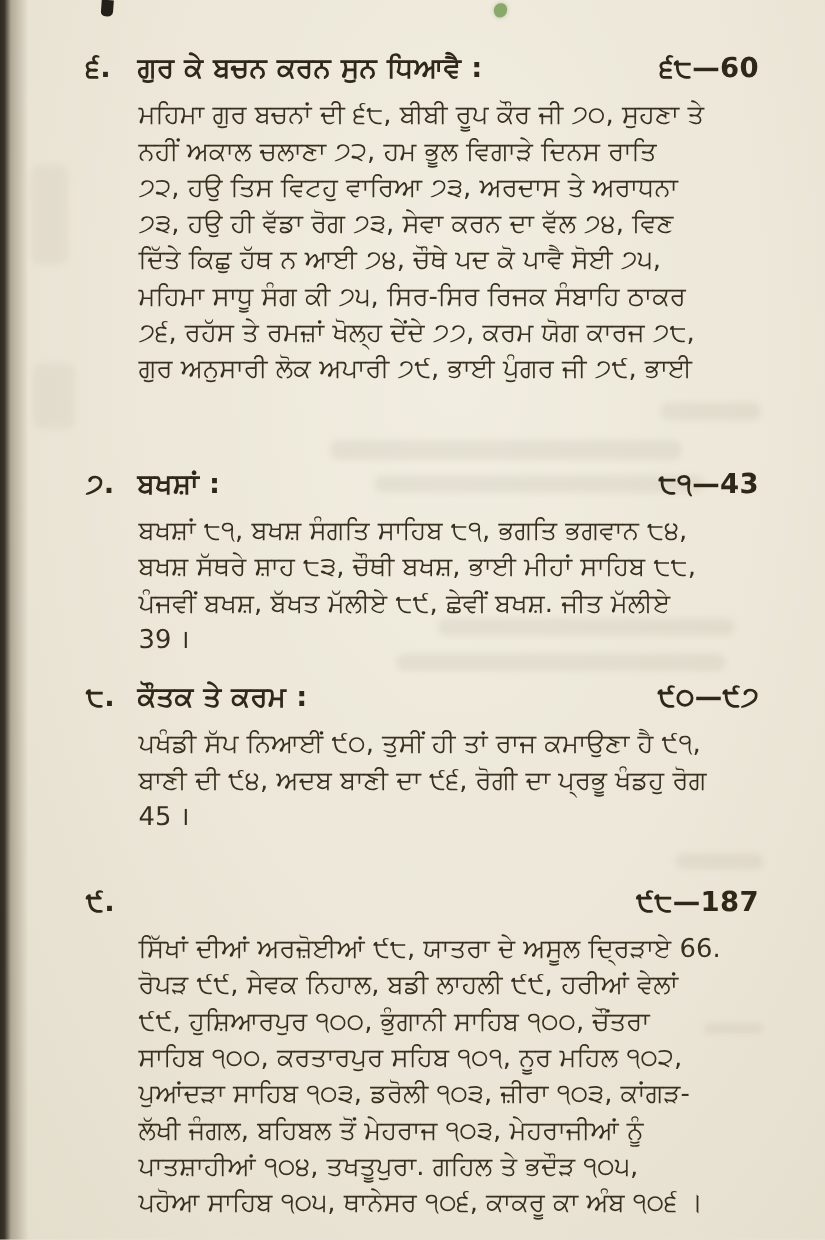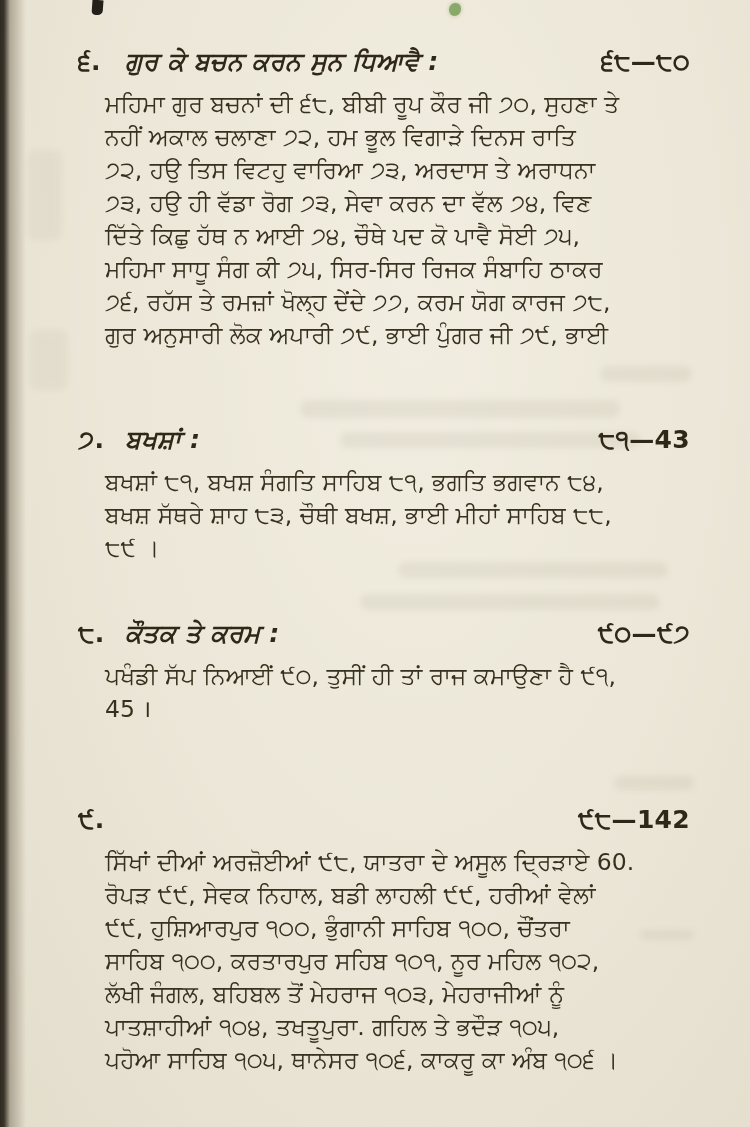--- a/index.html
+++ b/index.html
@@ -51,25 +51,25 @@
   .s7 { top:378px; }
   .s8 { top:572px; }
   .s9 { top:758px; }
 
   .sec-head {
     display:flex; align-items:flex-start;
     font-weight:bold; font-size:25px; line-height:32px;
     color:#2f2819; letter-spacing:.3px; margin-bottom:10px;
   }
   .sec-num   { width:47px; flex:0 0 47px; }
-  .sec-title { white-space:nowrap;font-style:italic; }
+  .sec-title { white-space:nowrap; }
   .sec-range { margin-left:auto; padding-left:10px; white-space:nowrap; }
 
   .sec-body {
-    margin-left:27px; width:565px;
+    margin-left:48px; width:565px;
     font-size:23.5px; line-height:33px; color:#38301f;
   }
   .toc-line { white-space:nowrap; }
 </style>
 </head>
 <body>
 
 <div class="paper"></div>
 <div class="spine"></div>
 <div class="top-mark"></div>
@@ -83,21 +83,21 @@
 <div class="smudge sm7"></div>
 <div class="smudge sm8"></div>
 <div class="smudge sm9"></div>
 
 <div class="toc">
 
   <section class="toc-section s6">
     <div class="sec-head">
       <span class="sec-num">੬.</span>
       <span class="sec-title">ਗੁਰ ਕੇ ਬਚਨ ਕਰਨ ਸੁਨ ਧਿਆਵੈ :</span>
-      <span class="sec-range">੬੮—੮੦</span>
+      <span class="sec-range">੬੮—60</span>
     </div>
     <div class="sec-body">
       <div class="toc-line">ਮਹਿਮਾ ਗੁਰ ਬਚਨਾਂ ਦੀ ੬੮, ਬੀਬੀ ਰੂਪ ਕੌਰ ਜੀ ੭੦, ਸੁਹਣਾ ਤੇ</div>
       <div class="toc-line">ਨਹੀਂ ਅਕਾਲ ਚਲਾਣਾ ੭੨, ਹਮ ਭੂਲ ਵਿਗਾੜੇ ਦਿਨਸ ਰਾਤਿ</div>
       <div class="toc-line">੭੨, ਹਉ ਤਿਸ ਵਿਟਹੁ ਵਾਰਿਆ ੭੩, ਅਰਦਾਸ ਤੇ ਅਰਾਧਨਾ</div>
       <div class="toc-line">੭੩, ਹਉ ਹੀ ਵੱਡਾ ਰੋਗ ੭੩, ਸੇਵਾ ਕਰਨ ਦਾ ਵੱਲ ੭੪, ਵਿਣ</div>
       <div class="toc-line">ਦਿੱਤੇ ਕਿਛੁ ਹੱਥ ਨ ਆਈ ੭੪, ਚੌਥੇ ਪਦ ਕੋ ਪਾਵੈ ਸੋਈ ੭੫,</div>
       <div class="toc-line">ਮਹਿਮਾ ਸਾਧੂ ਸੰਗ ਕੀ ੭੫, ਸਿਰ-ਸਿਰ ਰਿਜਕ ਸੰਬਾਹਿ ਠਾਕਰ</div>
       <div class="toc-line">੭੬, ਰਹੱਸ ਤੇ ਰਮਜ਼ਾਂ ਖੋਲ੍ਹ ਦੇਂਦੇ ੭੭, ਕਰਮ ਯੋਗ ਕਾਰਜ ੭੮,</div>
       <div class="toc-line">ਗੁਰ ਅਨੁਸਾਰੀ ਲੋਕ ਅਪਾਰੀ ੭੯, ਭਾਈ ਪੁੰਗਰ ਜੀ ੭੯, ਭਾਈ</div>
@@ -106,45 +106,48 @@
 
   <section class="toc-section s7">
     <div class="sec-head">
       <span class="sec-num">੭.</span>
       <span class="sec-title">ਬਖਸ਼ਾਂ :</span>
       <span class="sec-range">੮੧—43</span>
     </div>
     <div class="sec-body">
       <div class="toc-line">ਬਖਸ਼ਾਂ ੮੧, ਬਖਸ਼ ਸੰਗਤਿ ਸਾਹਿਬ ੮੧, ਭਗਤਿ ਭਗਵਾਨ ੮੪,</div>
       <div class="toc-line">ਬਖਸ਼ ਸੱਥਰੇ ਸ਼ਾਹ ੮੩, ਚੌਥੀ ਬਖਸ਼, ਭਾਈ ਮੀਹਾਂ ਸਾਹਿਬ ੮੮,</div>
-      <div class="toc-line">੮੯ ।</div>
+      <div class="toc-line">ਪੰਜਵੀਂ ਬਖਸ਼, ਬੱਖਤ ਮੱਲੀਏ ੮੯, ਛੇਵੀਂ ਬਖਸ਼. ਜੀਤ ਮੱਲੀਏ</div>
+      <div class="toc-line">39 ।</div>
     </div>
   </section>
 
   <section class="toc-section s8">
     <div class="sec-head">
       <span class="sec-num">੮.</span>
       <span class="sec-title">ਕੌਤਕ ਤੇ ਕਰਮ :</span>
       <span class="sec-range">੯੦—੯੭</span>
     </div>
     <div class="sec-body">
       <div class="toc-line">ਪਖੰਡੀ ਸੱਪ ਨਿਆਈਂ ੯੦, ਤੁਸੀਂ ਹੀ ਤਾਂ ਰਾਜ ਕਮਾਉਣਾ ਹੈ ੯੧,</div>
+      <div class="toc-line">ਬਾਣੀ ਦੀ ੯੪, ਅਦਬ ਬਾਣੀ ਦਾ ੯੬, ਰੋਗੀ ਦਾ ਪ੍ਰਭੂ ਖੰਡਹੁ ਰੋਗ</div>
       <div class="toc-line">45 ।</div>
     </div>
   </section>
 
   <section class="toc-section s9">
     <div class="sec-head">
       <span class="sec-num">੯.</span>
-      <span class="sec-range">੯੮—142</span>
+      <span class="sec-range">੯੮—187</span>
     </div>
     <div class="sec-body">
-      <div class="toc-line">ਸਿੱਖਾਂ ਦੀਆਂ ਅਰਜ਼ੋਈਆਂ ੯੮, ਯਾਤਰਾ ਦੇ ਅਸੂਲ ਦ੍ਰਿੜਾਏ 60.</div>
+      <div class="toc-line">ਸਿੱਖਾਂ ਦੀਆਂ ਅਰਜ਼ੋਈਆਂ ੯੮, ਯਾਤਰਾ ਦੇ ਅਸੂਲ ਦ੍ਰਿੜਾਏ 66.</div>
       <div class="toc-line">ਰੋਪੜ ੯੯, ਸੇਵਕ ਨਿਹਾਲ, ਬਡੀ ਲਾਹਲੀ ੯੯, ਹਰੀਆਂ ਵੇਲਾਂ</div>
       <div class="toc-line">੯੯, ਹੁਸ਼ਿਆਰਪੁਰ ੧੦੦, ਭੁੰਗਾਨੀ ਸਾਹਿਬ ੧੦੦, ਚੌਂਤਰਾ</div>
       <div class="toc-line">ਸਾਹਿਬ ੧੦੦, ਕਰਤਾਰਪੁਰ ਸਹਿਬ ੧੦੧, ਨੂਰ ਮਹਿਲ ੧੦੨,</div>
+      <div class="toc-line">ਪੁਆਂਦੜਾ ਸਾਹਿਬ ੧੦੩, ਡਰੋਲੀ ੧੦੩, ਜ਼ੀਰਾ ੧੦੩, ਕਾਂਗੜ-</div>
       <div class="toc-line">ਲੱਖੀ ਜੰਗਲ, ਬਹਿਬਲ ਤੋਂ ਮੇਹਰਾਜ ੧੦੩, ਮੇਹਰਾਜੀਆਂ ਨੂੰ</div>
       <div class="toc-line">ਪਾਤਸ਼ਾਹੀਆਂ ੧੦੪, ਤਖਤੂਪੁਰਾ. ਗਹਿਲ ਤੇ ਭਦੌੜ ੧੦੫,</div>
       <div class="toc-line">ਪਹੋਆ ਸਾਹਿਬ ੧੦੫, ਥਾਨੇਸਰ ੧੦੬, ਕਾਕਰੂ ਕਾ ਅੰਬ ੧੦੬ ।</div>
     </div>
   </section>
 
 </div>
 
 </body></html>

